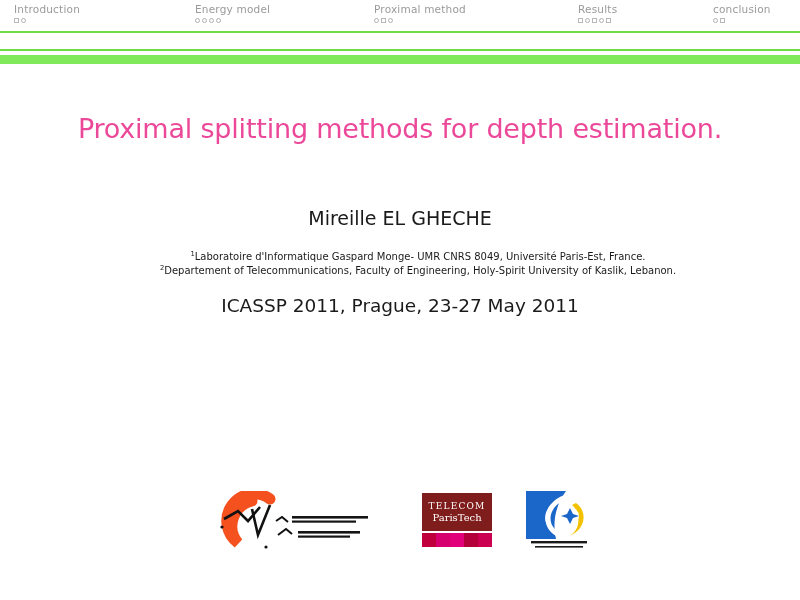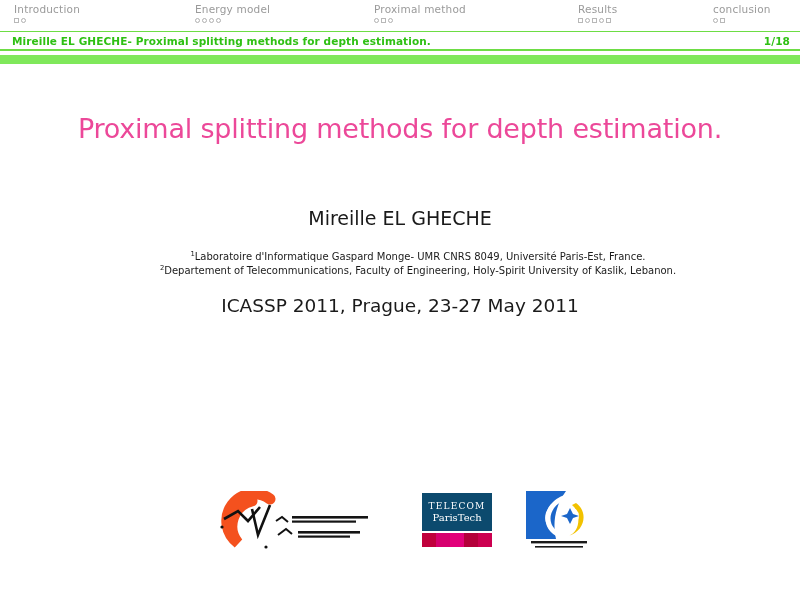--- a/index.html
+++ b/index.html
@@ -194,21 +194,21 @@
   #logo-upe svg { display: block; }
 
   
   #logo-tpt {
     width: 70px;
     height: 58px;
   }
   #logo-tpt .tpt-box {
     width: 70px;
     height: 38px;
-    background: #0c4a6e;
+    background: #7f1d1d;
     display: flex;
     flex-direction: column;
     justify-content: center;
     align-items: center;
     box-sizing: border-box;
   }
   #logo-tpt .tpt-l1 {
     color: #ffffff;
     font-size: 9px;
     font-family: "DejaVu Serif", "Liberation Serif", serif;
@@ -290,24 +290,20 @@
       <div class="nav-dots">
         <span class="dot circle"></span>
         <span class="dot square"></span>
       </div>
     </div>
 
   </div>
 
   <div class="rule-green" id="rule-top"></div>
 
-  <div id="footline">
-    <span id="footline-title">Mireille EL GHECHE- Proximal splitting methods for depth estimation.</span>
-    <span id="footline-page">1/18</span>
-  </div>
 
   <div class="rule-green" id="rule-mid"></div>
 
   <div id="greenbar"></div>
 
   <div id="titleblock">
 
     <div id="main-title">Proximal splitting methods for depth estimation.</div>
 
     <div id="author">Mireille EL GHECHE</div>

